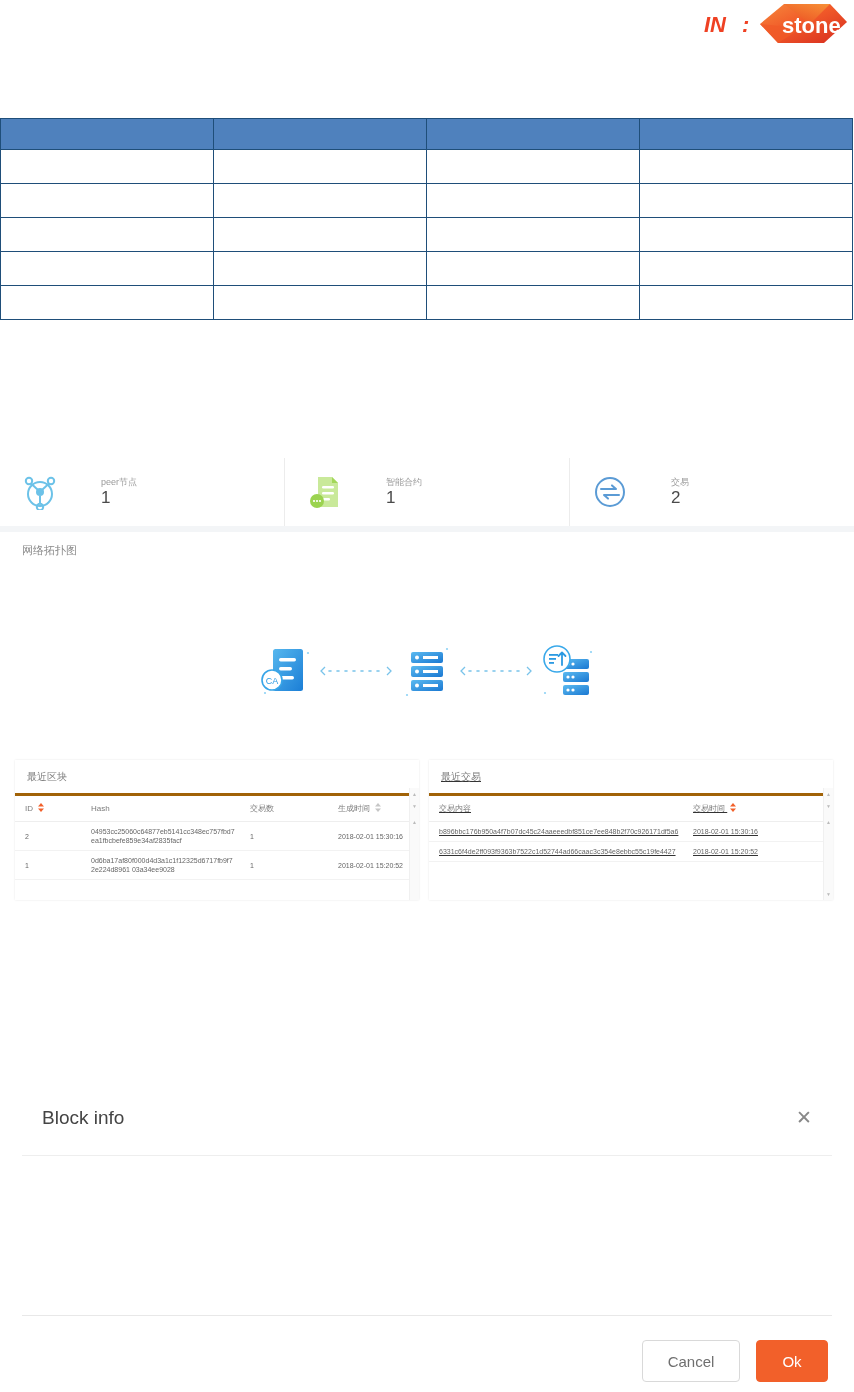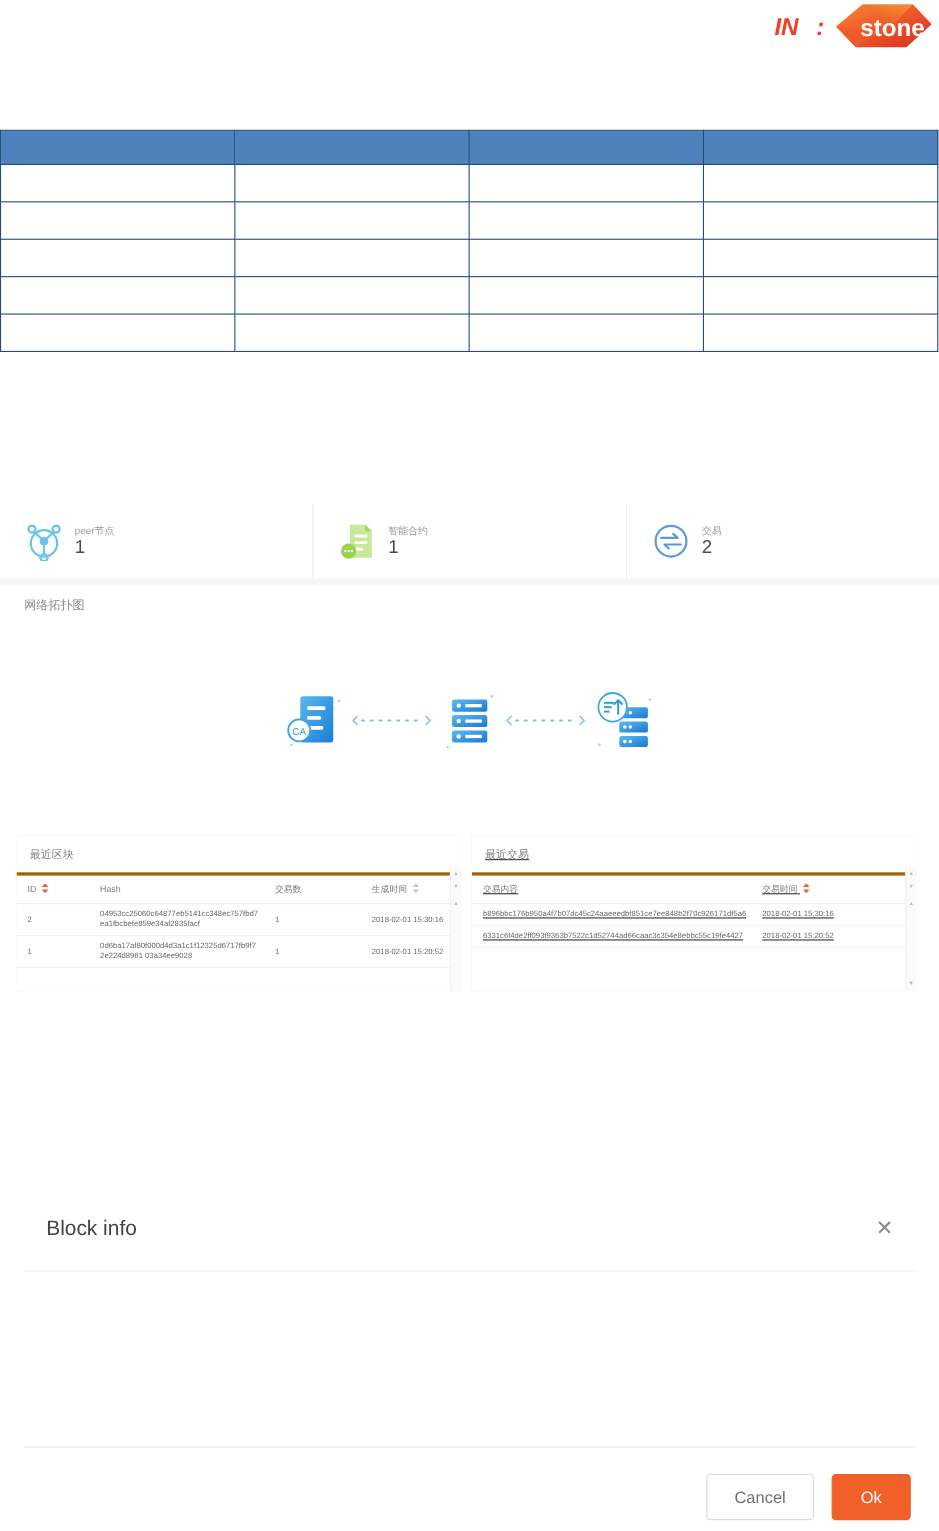--- a/index.html
+++ b/index.html
@@ -23,37 +23,37 @@
   }
   .doc-table tr.hdr td{background:#4f81bd;height:30px;}
 
   
   .stats{
     position:absolute;top:458px;left:0;width:854px;height:68px;
     display:flex;background:#ffffff;
   }
   .stat-card{
     flex:1;display:flex;align-items:center;
-    padding-left:22px;box-sizing:border-box;background:#fff;
+    padding-left:22px;box-sizing:border-box;background:#fff;gap:33px;
   }
   .stat-card + .stat-card{border-left:1px solid #ececec;}
   .stat-ico{width:36px;height:36px;flex:0 0 36px;margin-right:10px;}
   .stat-text{display:flex;flex-direction:column;justify-content:center;}
   .stat-label{font-size:9px;color:#9a9a9a;line-height:12px;}
   .stat-value{font-size:17px;color:#4a4a4a;line-height:20px;font-weight:400;}
   .stats-underline{
     position:absolute;top:526px;left:0;width:854px;height:6px;background:#f3f5f7;
   }
 
   
   .topo-title{
     position:absolute;top:543px;left:22px;font-size:11px;color:#8a8a8a;
   }
   .topo-area{
-    position:absolute;top:600px;left:0;width:854px;height:110px;
+    position:absolute;top:616px;left:0;width:854px;height:110px;
     display:flex;align-items:center;justify-content:center;
   }
   .topo-node{width:60px;height:56px;margin:0 2px;}
   .topo-link{width:76px;height:14px;}
 
   
   .panels{
     position:absolute;top:760px;left:15px;width:824px;height:140px;
     display:flex;gap:10px;
   }

